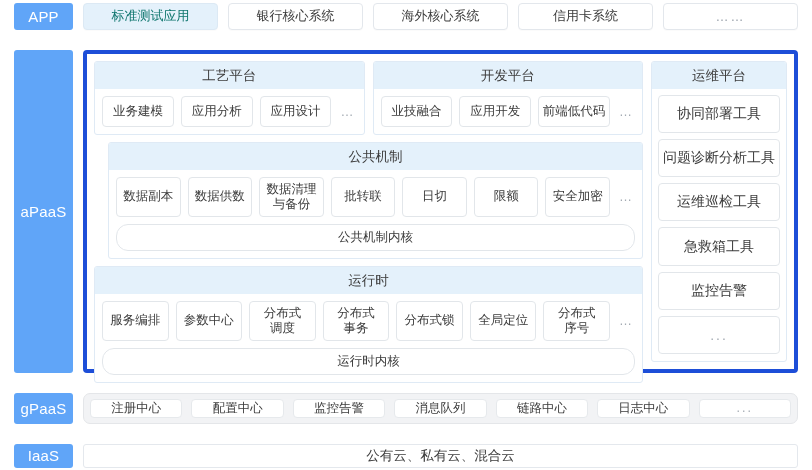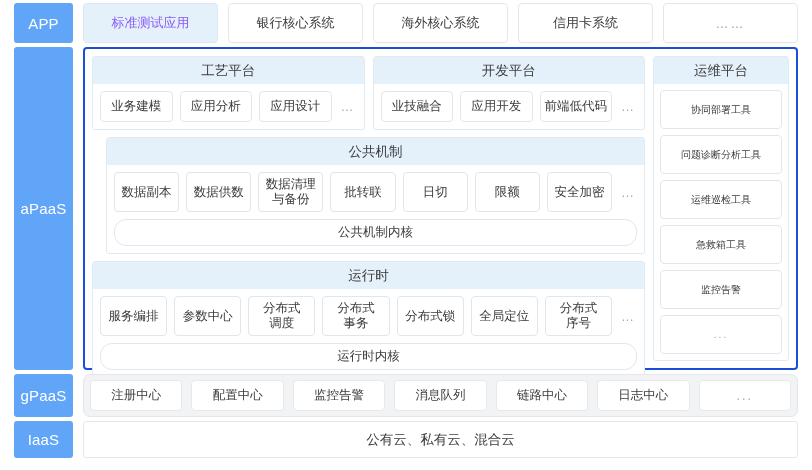--- a/index.html
+++ b/index.html
@@ -16,21 +16,21 @@
   }
 
   .arch {
     position: relative;
     width: 812px;
     height: 470px;
     box-sizing: border-box;
     padding: 3px 14px 2px 14px;
     display: flex;
     flex-direction: column;
-    gap: 4px;
+    gap: 20px;
   }
 
   
   .row {
     display: flex;
     align-items: stretch;
     gap: 10px;
   }
   .tier-label {
     flex: 0 0 59px;
@@ -62,29 +62,29 @@
     display: flex;
     align-items: center;
     justify-content: center;
     font-size: 13px;
     color: #3b3b3b;
     box-shadow: 0 1px 1px rgba(0,0,0,.02);
   }
   .app-card.active {
     background: #e4f1fb;
     border-color: #dce9f4;
-    color: #8b5cf6;
+    color: #0f766e;
   }
   .app-card.ellipsis { color: #9aa2ab; letter-spacing: 2px; }
 
   
   .apaas-row { height: 323px; }
   .apaas-body {
     flex: 1 1 auto;
-    border: 2px solid #1d4ed8;
+    border: 4px solid #1d4ed8;
     border-radius: 4px;
     background: #ffffff;
     box-sizing: border-box;
     padding: 7px;
     display: flex;
     gap: 8px;
   }
   .apaas-left {
     flex: 1 1 auto;
     display: flex;
@@ -188,21 +188,21 @@
     display: flex;
     flex-direction: column;
     gap: 6px;
     flex: 1 1 auto;
   }
   .ops-chip {
     flex: 1 1 0;
     border: 1px solid #e2e6ea;
     border-radius: 4px;
     background: #ffffff;
-    font-size: 10px;
+    font-size: 14px;
     color: #3b3b3b;
     display: flex;
     align-items: center;
     justify-content: center;
     text-align: center;
   }
   .ops-chip.ellipsis { color: #a4abb3; letter-spacing: 2px; }
 
   
   .gpaas-row { height: 43px; }

